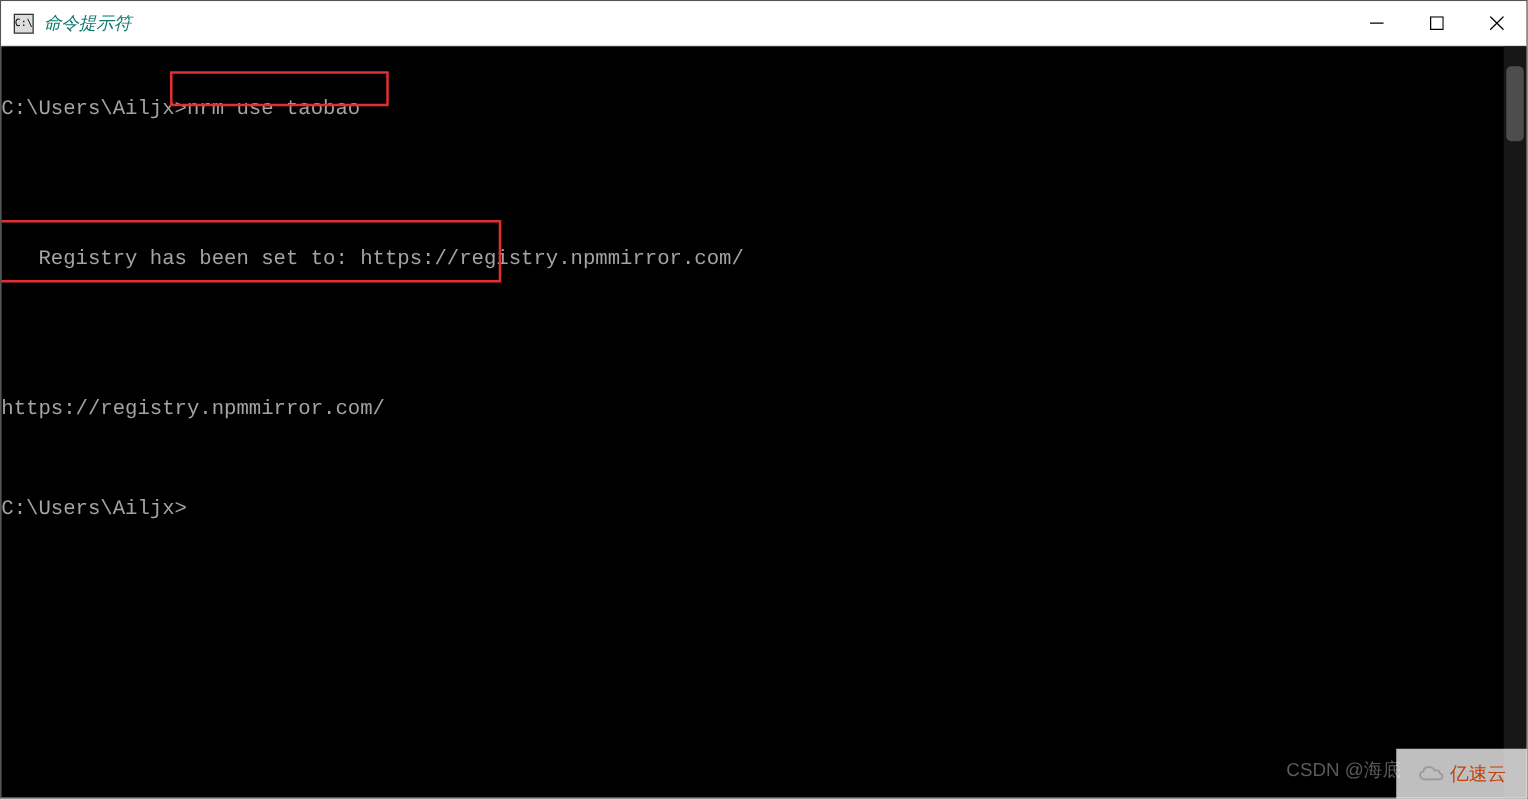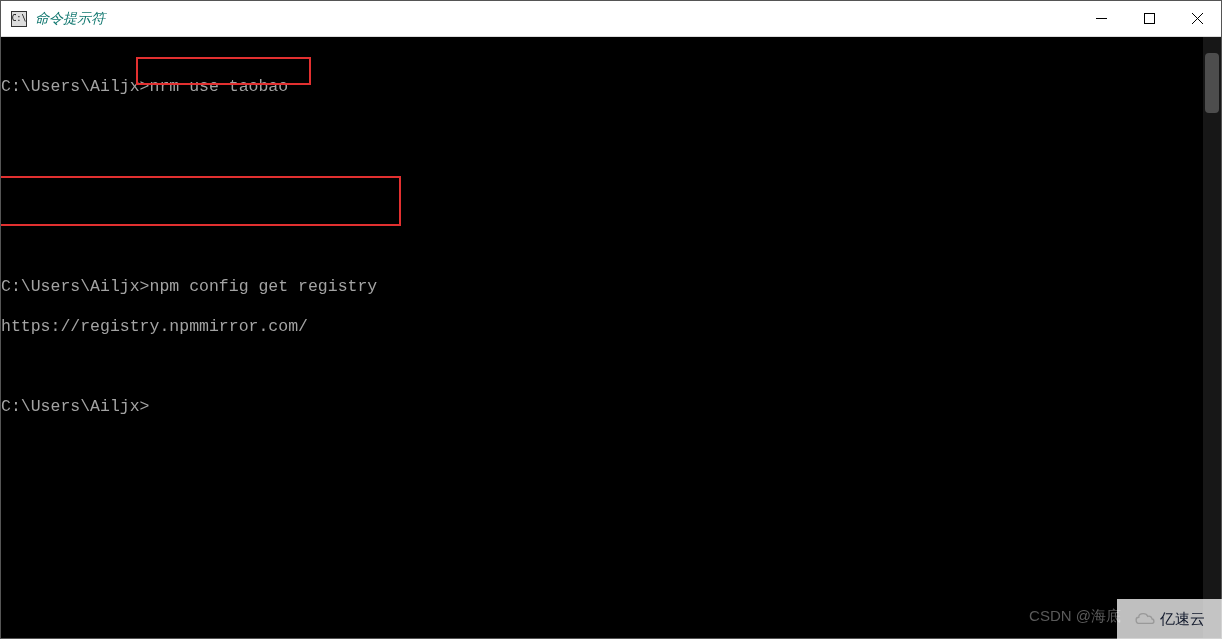--- a/index.html
+++ b/index.html
@@ -143,21 +143,21 @@
       position: absolute;
       bottom: 0;
       right: 0;
       width: 105px;
       height: 40px;
       background: rgba(255,255,255,0.75);
       display: flex;
       align-items: center;
       justify-content: center;
       gap: 4px;
-      color: #0f172a;
+      color: #c2410c;
       font-size: 15px;
       font-family: "Microsoft YaHei", sans-serif;
     }
     .cloud-icon {
       width: 22px;
       height: 16px;
       display: inline-block;
       position: relative;
     }
     .cloud-icon svg {
@@ -191,23 +191,23 @@
           </svg>
       </div>
     </div>
   </div>
 
   <div class="terminal-area">
     <div class="terminal-content">
 <div class="line"><span>C:\Users\Ailjx&gt;</span><span>nrm use taobao</span></div>
 <div class="line"><span></span></div>
 <div class="line"><span></span></div>
-<div class="line"><span></span></div>
-<div class="line"><span></span></div>
-<div class="line"><span>C:\Users\Ailjx&gt;</span><span>npm config get registry</span></div>
+<div class="line"><span>   Registry has been set to: https://registry.npmmirror.com/</span></div>
+<div class="line"><span></span></div>
+<div class="line"><span></span></div>
 <div class="line"><span>https://registry.npmmirror.com/</span></div>
 <div class="line"><span></span></div>
 <div class="line"><span>C:\Users\Ailjx&gt;</span><span></span></div>
     </div>
 
     <div class="highlight-box-1"></div>
     <div class="highlight-box-2"></div>
 
     <div class="scrollbar">
       <div class="scrollbar-thumb"></div>

